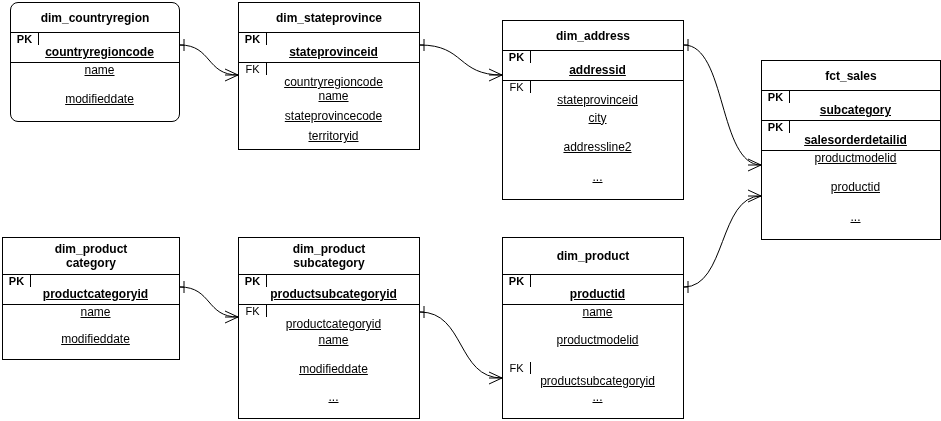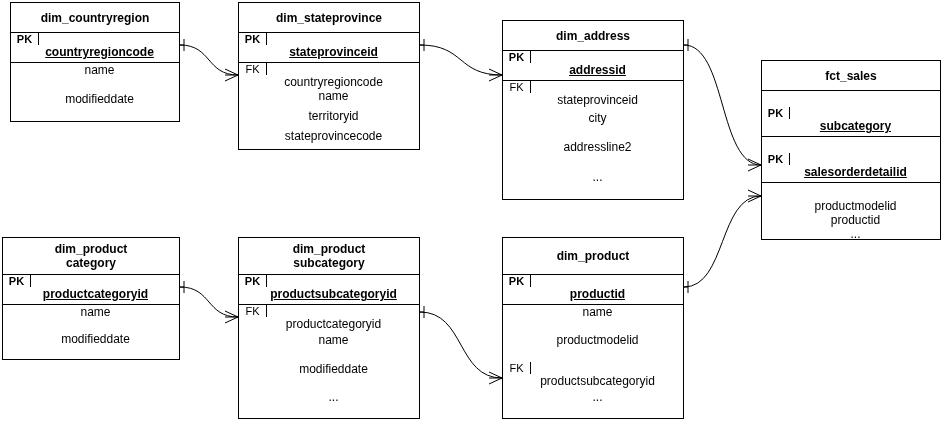--- a/index.html
+++ b/index.html
@@ -69,20 +69,21 @@
   }
   .attr-row.plain .key-cell {
     font-weight: normal;
   }
   .name-cell {
     flex: 1;
     padding-left: 9px;
     font-size: 12px;
     white-space: nowrap;
     overflow: hidden;
+    text-decoration: underline;
   }
   .name-cell.pk {
     font-weight: bold;
     text-decoration: underline;
   }
   .body-group {
     flex: 1;
     display: flex;
     flex-direction: column;
   }
@@ -152,21 +153,21 @@
         <path d="M 420 312 C 465.1 312, 456.9 378, 502 378" fill="none" stroke="#000000" stroke-width="1"></path>
         <line x1="424" y1="306" x2="424" y2="318" stroke="#000000" stroke-width="1"></line>
         <line x1="416" y1="312" x2="424" y2="312" stroke="#000000" stroke-width="1"></line>
         <g>
           <line x1="502" y1="378" x2="489" y2="372" stroke="#000000" stroke-width="1"></line>
           <line x1="502" y1="378" x2="489" y2="378" stroke="#000000" stroke-width="1"></line>
           <line x1="502" y1="378" x2="489" y2="384" stroke="#000000" stroke-width="1"></line>
         </g>
       </g>
     </svg>
-<div class="entity" style="left: 10px; top: 2px; width: 170px; height: 120px;">
+<div class="entity" style="left: 10px; top: 2px; width: 170px; height: 120px; border-radius: 8px;">
       <div class="entity-title" style="height: 30px; min-height: 30px;">dim_countryregion</div>
       <div class="attr-row key-row" style="height: 30px; min-height: 30px;">
         <div class="key-cell">PK</div>
         <div class="name-cell pk">countryregioncode</div>
       </div>
       <div class="body-group">
         <div class="attr-row plain">
           <div class="key-cell"></div>
           <div class="name-cell">name</div>
         </div>
@@ -186,25 +187,25 @@
         <div class="attr-row plain">
           <div class="key-cell">FK</div>
           <div class="name-cell">countryregioncode</div>
         </div>
         <div class="attr-row plain">
           <div class="key-cell"></div>
           <div class="name-cell">name</div>
         </div>
         <div class="attr-row plain">
           <div class="key-cell"></div>
+          <div class="name-cell">stateprovincecode</div>
+        </div>
+        <div class="attr-row plain">
+          <div class="key-cell"></div>
           <div class="name-cell">territoryid</div>
-        </div>
-        <div class="attr-row plain">
-          <div class="key-cell"></div>
-          <div class="name-cell">stateprovincecode</div>
         </div>
       </div>
     </div>
     <div class="entity" style="left: 502px; top: 20px; width: 182px; height: 180px;">
       <div class="entity-title" style="height: 30px; min-height: 30px;">dim_address</div>
       <div class="attr-row key-row" style="height: 30px; min-height: 30px;">
         <div class="key-cell">PK</div>
         <div class="name-cell pk">addressid</div>
       </div>
       <div class="body-group">
@@ -219,21 +220,21 @@
         <div class="attr-row plain">
           <div class="key-cell"></div>
           <div class="name-cell">addressline2</div>
         </div>
         <div class="attr-row plain">
           <div class="key-cell"></div>
           <div class="name-cell">...</div>
         </div>
       </div>
     </div>
-    <div class="entity" style="left: 761px; top: 60px; width: 180px; height: 180px; gap: 16px;">
+    <div class="entity" style="left: 761px; top: 60px; width: 180px; height: 180px;">
       <div class="entity-title" style="height: 30px; min-height: 30px;">fct_sales</div>
       <div class="attr-row key-row" style="height: 30px; min-height: 30px;">
         <div class="key-cell">PK</div>
         <div class="name-cell pk">subcategory</div>
       </div>
       <div class="attr-row key-row" style="height: 30px; min-height: 30px;">
         <div class="key-cell">PK</div>
         <div class="name-cell pk">salesorderdetailid</div>
       </div>
       <div class="body-group">

